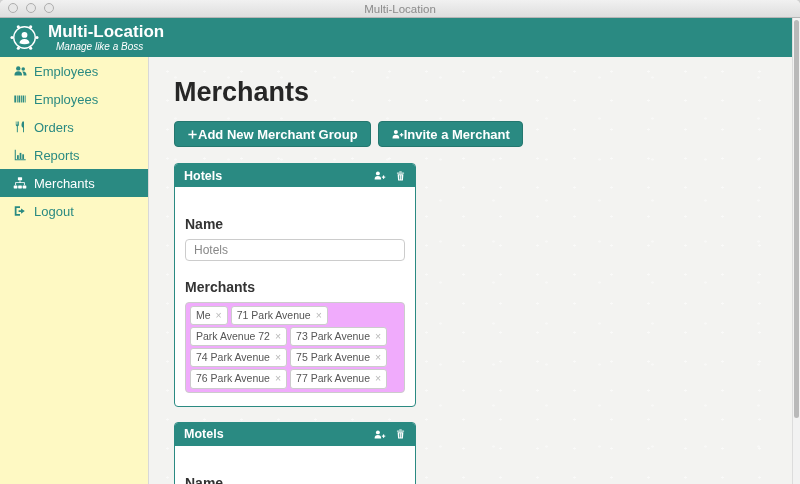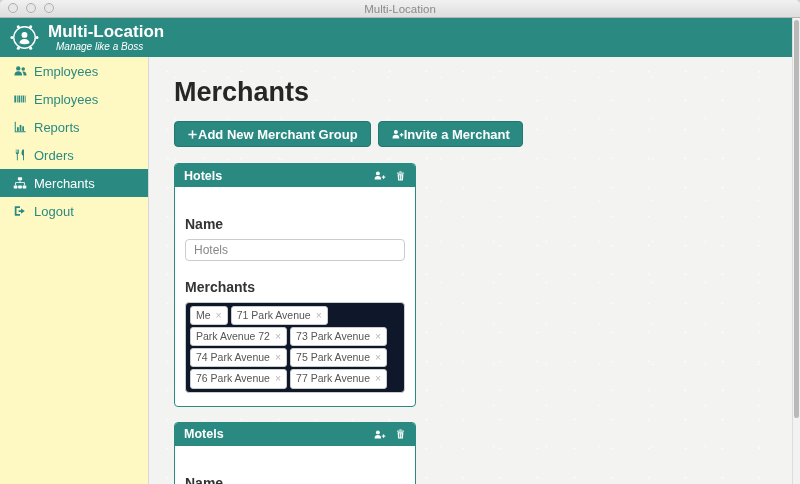--- a/index.html
+++ b/index.html
@@ -41,21 +41,21 @@
     box-sizing:border-box;}
   .card-header{background:#2a8a82;color:#fff;font-weight:bold;font-size:12.5px;height:23px;
     display:flex;align-items:center;padding:0 9px;border-radius:3px 3px 0 0;}
   .card-header .spacer{flex:1;}
   .hdr-icon{margin-left:9px;cursor:pointer;display:flex;align-items:center;}
   .card-body{padding:11px 10px 13px;}
   .field-label{font-size:14px;font-weight:bold;color:#333;margin:18px 0 7px;}
   .text-input{display:block;width:100%;box-sizing:border-box;height:22px;border:1px solid #ccc;
     border-radius:4px;padding:0 8px;font-size:12px;color:#888;font-family:inherit;outline:none;
     background:#fff;margin-bottom:11px;}
-  .tagbox{border:1px solid #ccc;border-radius:4px;background:#0f172a;padding:2px 3px;min-height:17px;
+  .tagbox{border:1px solid #ccc;border-radius:4px;background:#f0abfc;padding:2px 3px;min-height:17px;
     cursor:text;font-size:0;}
   .tag{display:inline-block;border:1px solid #ccc;border-radius:3px;background:#fff;
     padding:2px 5px;margin:1px 2px 1px 1px;font-size:10.5px;color:#555;line-height:1.25;}
   .tag .x{color:#b9b9b9;margin-left:5px;cursor:pointer;}
   
   .scroll-strip{position:absolute;top:18px;right:0;bottom:0;width:8px;background:#f2f2f2;
     border-left:1px solid #dcdcdc;box-sizing:border-box;}
   .scroll-thumb{position:absolute;top:2px;left:1px;width:5px;height:398px;border-radius:3px;
     background:#b9b9b9;}
 </style>
@@ -116,36 +116,36 @@
               <rect x="9.2" y="4" width="1" height="8"></rect>
             <rect x="11" y="4" width="1.6" height="8"></rect>
               <rect x="13.4" y="4" width="1" height="8"></rect>
           </svg>
         </span>
         <span>Employees</span>
       </div>
       <div class="nav-item">
         <span style="display:flex;">
           <svg width="14" height="14" viewBox="0 0 16 16" fill="currentColor">
+            <path d="M3.2 1.8v3.6c0 .9.5 1.5 1.2 1.6V14h1.1V7c.7-.1 1.2-.7 1.2-1.6V1.8h-.9v3.4h-.6V1.8h-.9v3.4h-.6V1.8h-.5z"></path>
+            <path d="M10.9 1.8c-1.1 1.7-1.5 3.9-.9 5.6.3.8.8 1.3 1.5 1.5V14h1.1V1.8h-1.7z"></path>
+          </svg>
+        </span>
+        <span>Orders</span>
+      </div>
+      <div class="nav-item">
+        <span style="display:flex;">
+          <svg width="14" height="14" viewBox="0 0 16 16" fill="currentColor">
             <path d="M2 2v12h12.5v-1.2H3.2V2H2z"></path>
             <rect x="4.6" y="8.2" width="2" height="4.4"></rect>
             <rect x="7.6" y="5.6" width="2" height="7"></rect>
             <rect x="10.6" y="7.2" width="2" height="5.4"></rect>
           </svg>
         </span>
         <span>Reports</span>
-      </div>
-      <div class="nav-item">
-        <span style="display:flex;">
-          <svg width="14" height="14" viewBox="0 0 16 16" fill="currentColor">
-            <path d="M3.2 1.8v3.6c0 .9.5 1.5 1.2 1.6V14h1.1V7c.7-.1 1.2-.7 1.2-1.6V1.8h-.9v3.4h-.6V1.8h-.9v3.4h-.6V1.8h-.5z"></path>
-            <path d="M10.9 1.8c-1.1 1.7-1.5 3.9-.9 5.6.3.8.8 1.3 1.5 1.5V14h1.1V1.8h-1.7z"></path>
-          </svg>
-        </span>
-        <span>Orders</span>
       </div>
       <div class="nav-item active">
         <span style="display:flex;">
           <svg width="14" height="14" viewBox="0 0 16 16" fill="currentColor">
             <rect x="5.6" y="1.5" width="4.8" height="3.4" rx="0.5"></rect>
             <path d="M7.5 4.9h1v2.1h5v3.5h-1V8H3.5v2.5h-1V7h5V4.9z"></path>
             <rect x="0.8" y="10.9" width="4.2" height="3.4" rx="0.5"></rect>
             <rect x="5.9" y="10.9" width="4.2" height="3.4" rx="0.5"></rect>
             <rect x="11" y="10.9" width="4.2" height="3.4" rx="0.5"></rect>
           </svg>

